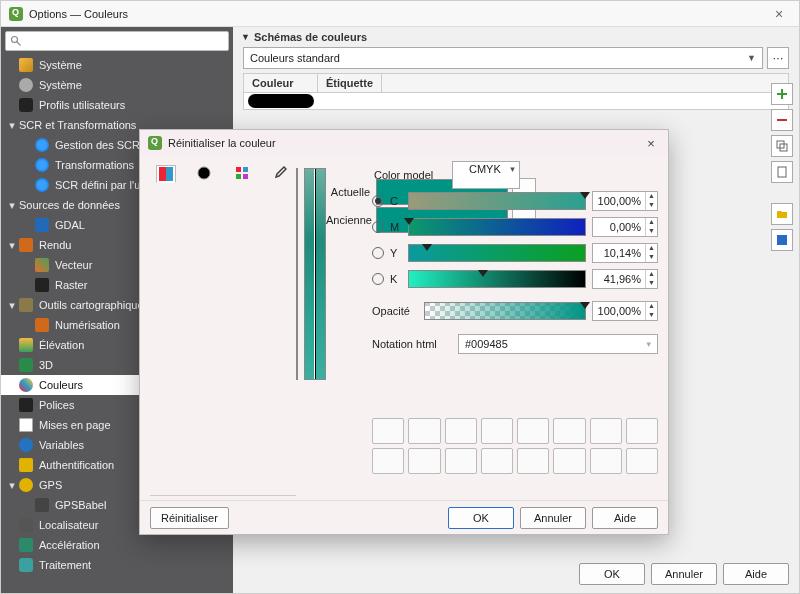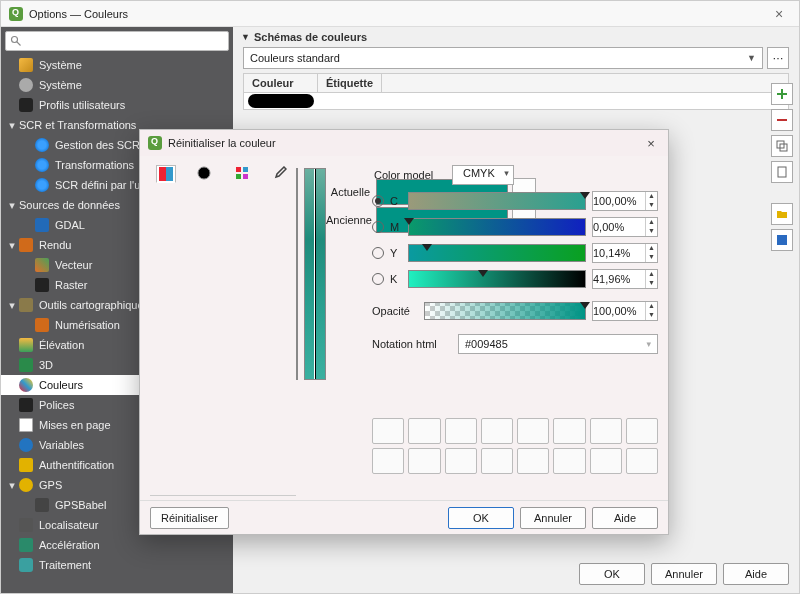--- a/index.html
+++ b/index.html
@@ -83,30 +83,30 @@
   .swr { display:flex; align-items:center; height:28px;}
   .swr .lab { width:50px; text-align:right; padding-right:6px;}
   .swr .sw { width:132px; height:26px; border:1px solid #888;}
   .sw.cur{background:#009485;}
   .sw.old{background:#009485;}
   .arrowbtn { width:24px; height:54px; margin-left:4px; border:1px solid #aaa; background:#fdfdfd; display:flex; align-items:center; justify-content:center; cursor:pointer;}
   .arrowbtn svg{width:14px;height:14px;}
   .rightcol { flex:1; display:flex; flex-direction:column;}
   .rowline { display:flex; align-items:center; height:26px; gap:6px;}
   .rowline .glab{width:74px; padding-left:2px;}
-  .cm-select{height:20px;border:1px solid #aaa;background:#fff;padding:1px 18px 1px 10px;position:relative;}
+  .cm-select{height:28px;border:1px solid #aaa;background:#fff;padding:1px 18px 1px 16px;position:relative;}
   .cm-select::after{content:"▾";position:absolute;right:4px;top:2px;font-size:9px;color:#555;}
   .chan { display:flex; align-items:center; height:26px; gap:6px;}
   .chan .radio{width:12px;height:12px;border:1px solid #666;border-radius:50%;}
   .chan .radio.sel::after{content:"";display:block;width:6px;height:6px;background:#333;border-radius:50%;margin:2px;}
   .chan .clab{width:12px;}
   .slider { flex:1; height:18px; border:1px solid #888; position:relative;}
   .slider .knob{position:absolute;top:-1px;width:0;height:0;border-left:5px solid transparent;border-right:5px solid transparent;border-top:7px solid #222;}
   .spin { width:66px; height:20px; border:1px solid #aaa; background:#fff; display:flex; align-items:center;}
-  .spin .v{flex:1;text-align:left;padding-right:4px;}
+  .spin .v{flex:1;text-align:right;padding-right:4px;}
   .spin .ar{width:12px;height:18px;border-left:1px solid #ccc;display:flex;flex-direction:column;}
   .spin .ar div{flex:1;font-size:7px;line-height:8px;text-align:center;color:#444;}
   .s-c{background:linear-gradient(to right,#9a9a7a,#2aa090);}
   .s-m{background:linear-gradient(to right,#0a9a6a,#1020c0);}
   .s-y{background:linear-gradient(to right,#0a9aa0,#0aa020);}
   .s-k{background:linear-gradient(to right,#20f0c0,#000);}
   .s-op{background:repeating-conic-gradient(#ccc 0 25%,#fff 0 50%) 0/10px 10px; position:relative;}
   .s-op::before{content:"";position:absolute;inset:0;background:linear-gradient(to right, rgba(0,148,133,0) , #009485);}
   .hexrow { display:flex; align-items:center; height:24px; gap:6px; margin-top:8px;}
   .hexrow .glab{width:80px;}

